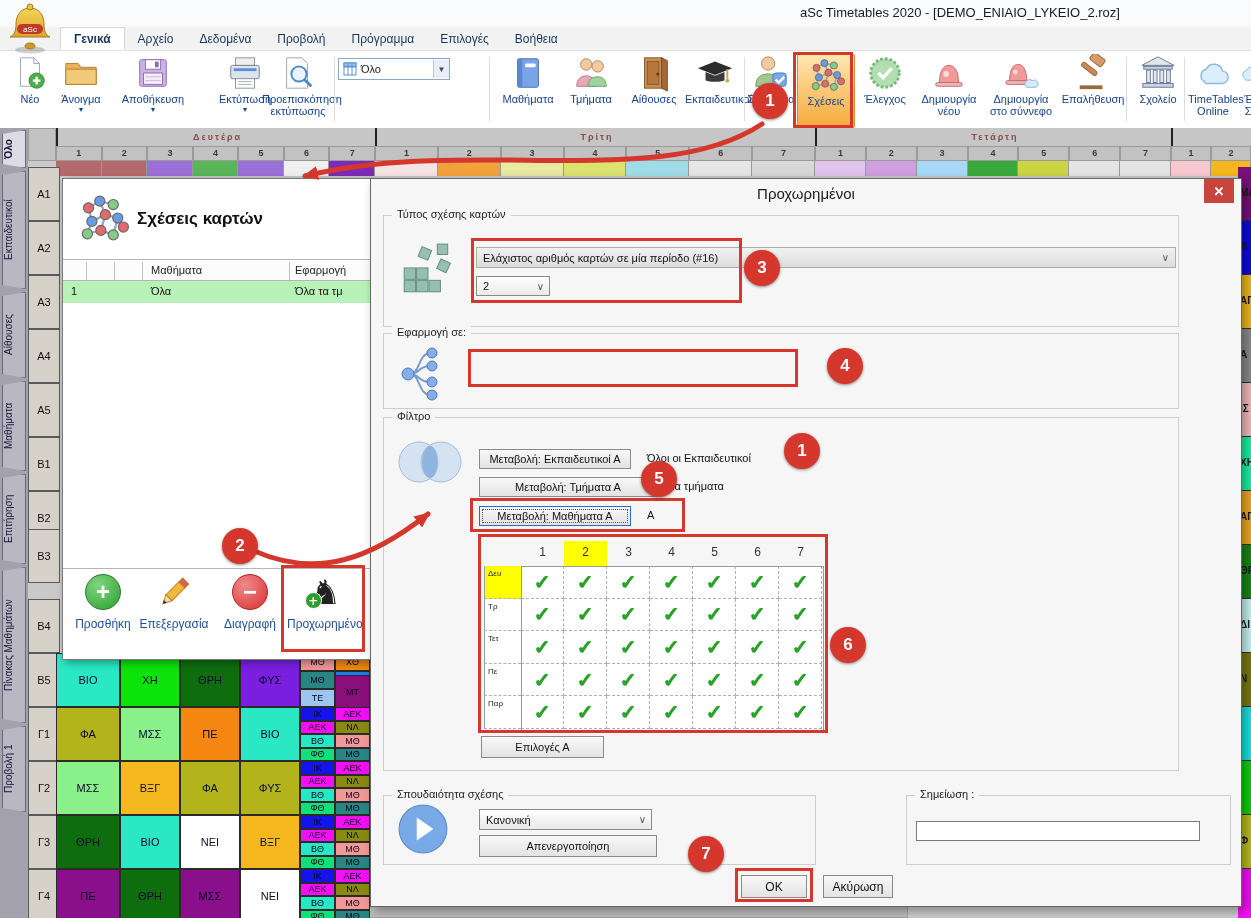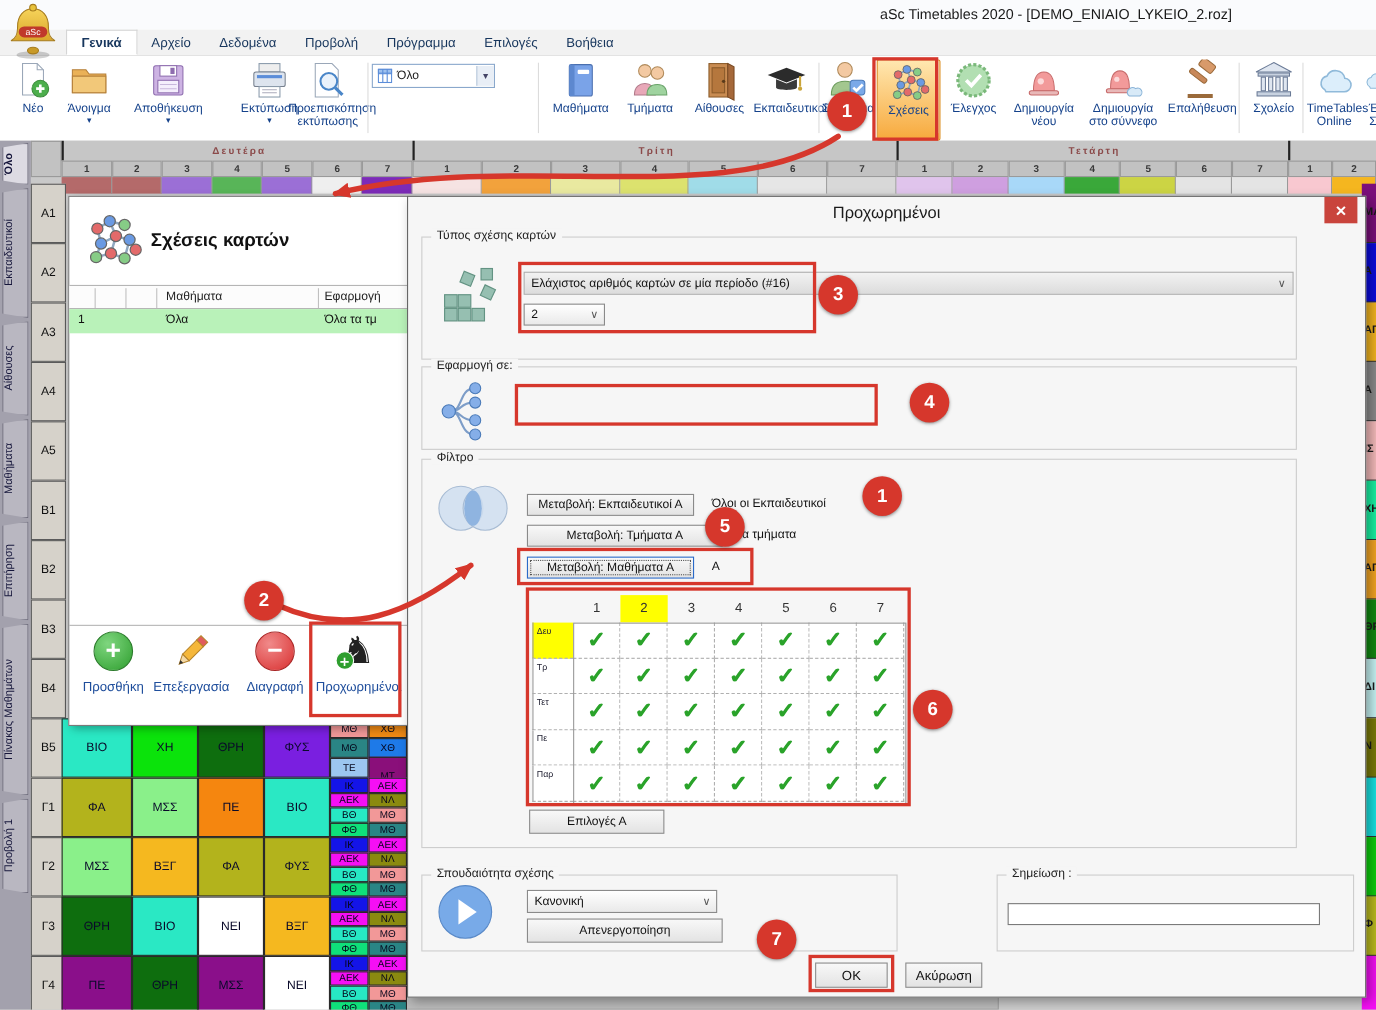--- a/index.html
+++ b/index.html
@@ -427,21 +427,21 @@
       <div class="row-head" style="top: 147px;">A3</div>
       <div class="edge-cell" style="top: 147px; background: rgb(245, 182, 31);">ΑΓ</div>
       <div class="row-head" style="top: 201px;">A4</div>
       <div class="edge-cell" style="top: 201px; background: rgb(140, 140, 140);">Α</div>
       <div class="row-head" style="top: 255px;">A5</div>
       <div class="edge-cell" style="top: 255px; background: rgb(247, 188, 188);">ΙΣ</div>
       <div class="row-head" style="top: 309px;">B1</div>
       <div class="edge-cell" style="top: 309px; background: rgb(24, 245, 165);">ΧΗ</div>
       <div class="row-head" style="top: 363px;">B2</div>
       <div class="edge-cell" style="top: 363px; background: rgb(245, 166, 35);">ΑΓ</div>
-      <div class="row-head" style="top: 417px;">B3</div>
+      <div class="row-head" style="top: 401px;">B3</div>
       <div class="edge-cell" style="top: 417px; background: rgb(18, 138, 18);">ΘΡ</div>
       <div class="row-head" style="top: 471px;">B4</div>
       <div class="edge-cell" style="top: 471px; background: rgb(200, 247, 247);">ΔΙ</div>
       <div class="row-head" style="top: 525px;">B5</div>
       <div class="edge-cell" style="top: 525px; background: rgb(123, 123, 8);">Ν</div>
       <div class="row-head" style="top: 579px;">Γ1</div>
       <div class="edge-cell" style="top: 579px; background: rgb(24, 229, 229);"></div>
       <div class="row-head" style="top: 633px;">Γ2</div>
       <div class="edge-cell" style="top: 633px; background: rgb(14, 208, 14);"></div>
       <div class="row-head" style="top: 687px;">Γ3</div>
@@ -450,21 +450,21 @@
       <div class="edge-cell" style="top: 741px; background: rgb(245, 15, 245);"></div>
       <div class="tt-cell" style="left: 56px; top: 525px; width: 64px; height: 54px; background: rgb(42, 232, 196);">ΒΙΟ</div>
       <div class="tt-cell" style="left: 120px; top: 525px; width: 60px; height: 54px; background: rgb(11, 227, 11);">ΧΗ</div>
       <div class="tt-cell" style="left: 180px; top: 525px; width: 60px; height: 54px; background: rgb(14, 110, 14);">ΘΡΗ</div>
       <div class="tt-cell" style="left: 240px; top: 525px; width: 60px; height: 54px; background: rgb(122, 31, 224);">ΦΥΣ</div>
       <div class="tt-mini" style="left: 300px; top: 525px; width: 35px; height: 18px; background: rgb(242, 152, 152);">ΜΘ</div>
       <div class="tt-mini" style="left: 300px; top: 543px; width: 35px; height: 18px; background: rgb(42, 133, 133);">ΜΘ</div>
       <div class="tt-mini" style="left: 300px; top: 561px; width: 35px; height: 18px; background: rgb(156, 198, 240);">ΤΕ</div>
       <div class="tt-mini" style="left: 335px; top: 525px; width: 35px; height: 18px; background: rgb(240, 138, 20);">ΧΘ</div>
       <div class="tt-mini" style="left: 335px; top: 543px; width: 35px; height: 18px; background: rgb(30, 122, 232);">ΧΘ</div>
-      <div class="tt-mini" style="left: 335px; top: 560px; width: 35px; height: 34px; background: rgb(138, 15, 122);">ΜΤ</div>
+      <div class="tt-mini" style="left: 335px; top: 547px; width: 35px; height: 34px; background: rgb(138, 15, 122);">ΜΤ</div>
       <div class="tt-cell" style="left: 56px; top: 579px; width: 64px; height: 54px; background: rgb(179, 179, 28);">ΦΑ</div>
       <div class="tt-cell" style="left: 120px; top: 579px; width: 60px; height: 54px; background: rgb(138, 240, 138);">ΜΣΣ</div>
       <div class="tt-cell" style="left: 180px; top: 579px; width: 60px; height: 54px; background: rgb(245, 134, 15);">ΠΕ</div>
       <div class="tt-cell" style="left: 240px; top: 579px; width: 60px; height: 54px; background: rgb(42, 232, 196);">ΒΙΟ</div>
       <div class="tt-mini" style="left: 300px; top: 579px; width: 35px; height: 13.5px; background: rgb(20, 20, 232);">ΙΚ</div>
       <div class="tt-mini" style="left: 300px; top: 592.5px; width: 35px; height: 13.5px; background: rgb(245, 15, 245);">ΑΕΚ</div>
       <div class="tt-mini" style="left: 300px; top: 606px; width: 35px; height: 13.5px; background: rgb(39, 232, 196);">ΒΘ</div>
       <div class="tt-mini" style="left: 300px; top: 619.5px; width: 35px; height: 13.5px; background: rgb(15, 224, 122);">ΦΘ</div>
       <div class="tt-mini" style="left: 335px; top: 579px; width: 35px; height: 13.5px; background: rgb(245, 15, 245);">ΑΕΚ</div>
       <div class="tt-mini" style="left: 335px; top: 592.5px; width: 35px; height: 13.5px; background: rgb(138, 138, 16);">ΝΛ</div>

